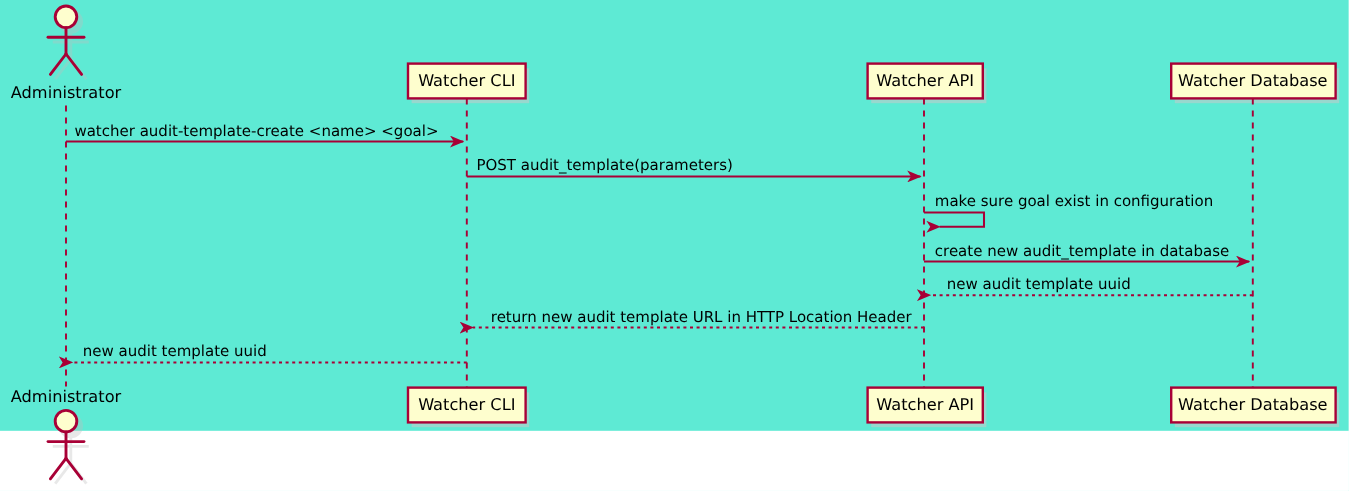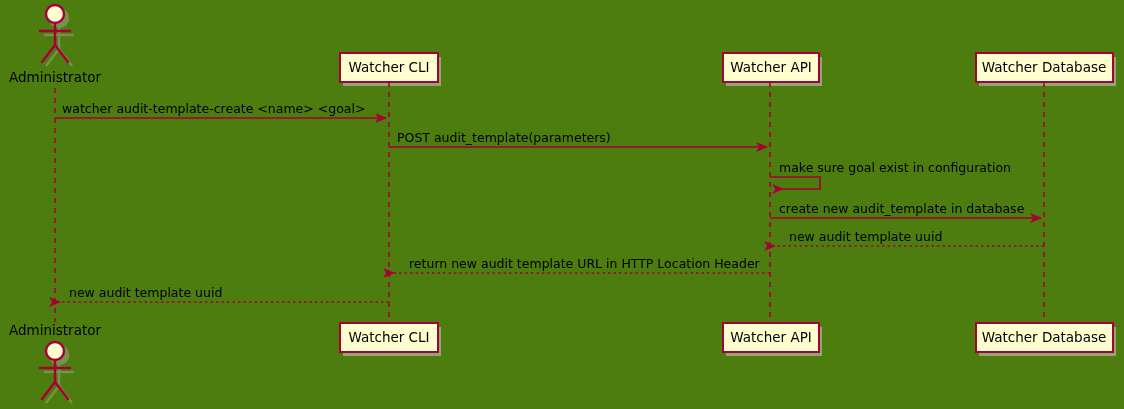--- a/index.html
+++ b/index.html
@@ -10,22 +10,22 @@
   }
   body {
     font-family: "DejaVu Sans", sans-serif;
     width: 1124px;
     height: 409px;
     overflow: hidden;
   }
   #diagram-root {
     position: relative;
     width: 1124px;
-    height: 409px;
-    background: #4d7c0f;
+    height: 359px;
+    background: #5eead4;
   }
   svg.diagram-canvas {
     position: absolute;
     top: 0;
     left: 0;
     width: 1124px;
     height: 409px;
     display: block;
   }
   .participant-label,

